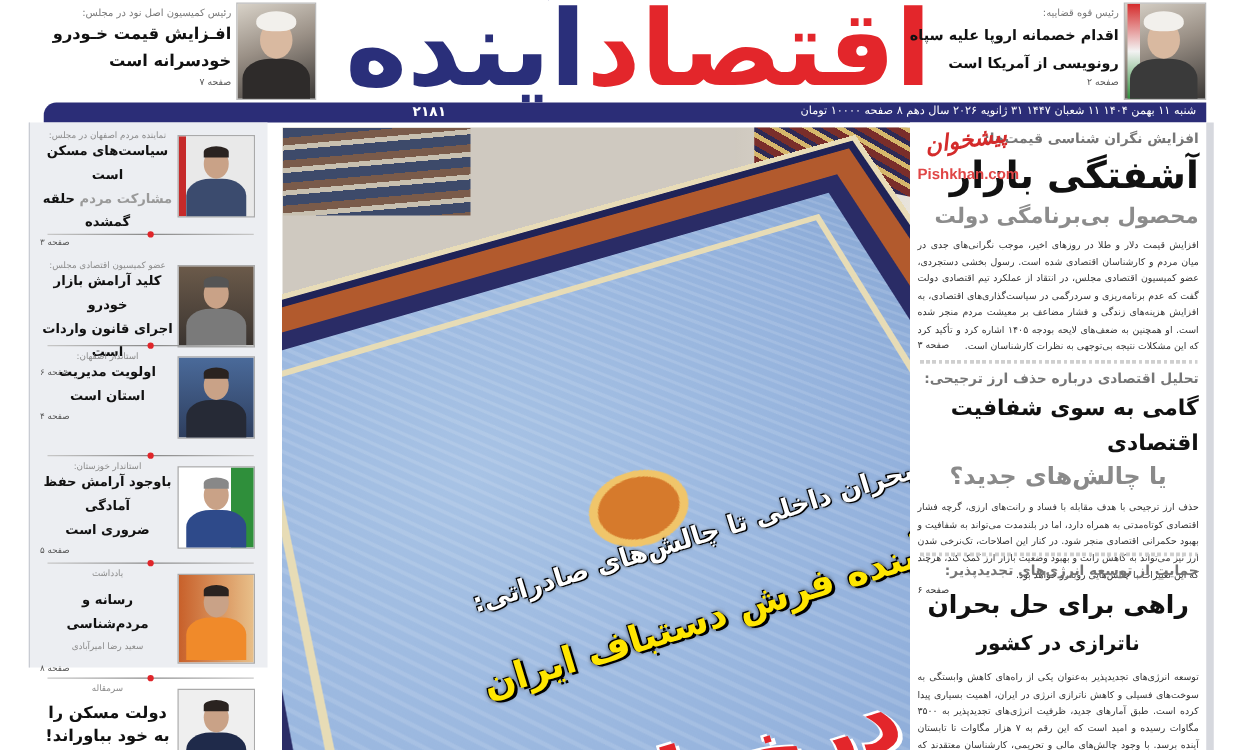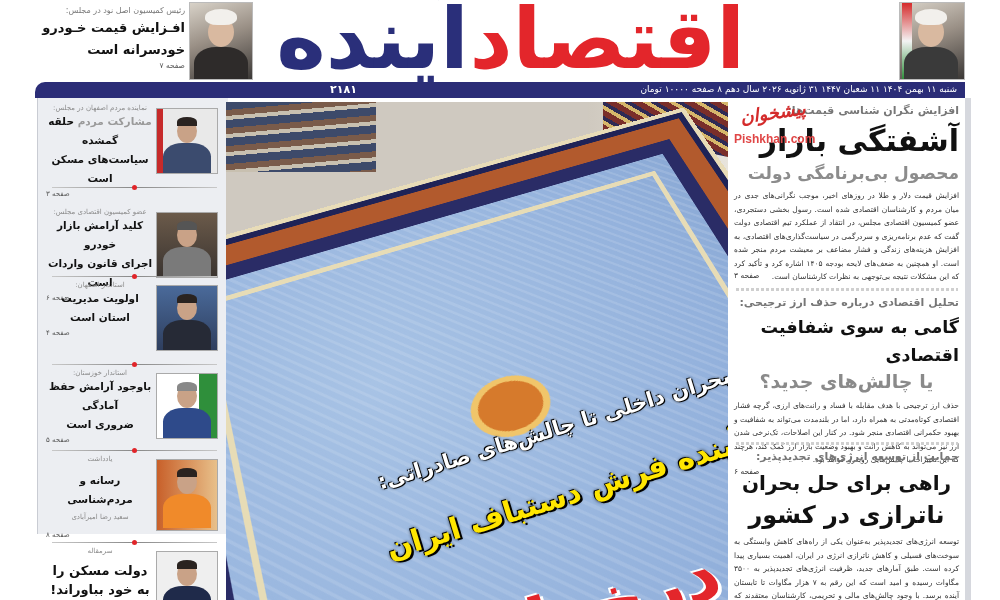--- a/index.html
+++ b/index.html
@@ -59,21 +59,21 @@
   .datebar {
     position: absolute; left: 35px; top: 82px; width: 930px; height: 16px;
     background: #2b2d77; border-radius: 10px 0 0 0;
     color: #fff; font-size: 9px;
   }
   .datebar .date-text { position: absolute; right: 8px; top: 2px; white-space: nowrap; }
   .datebar .issue { position: absolute; left: 295px; top: 1px; font-size: 11px; font-weight: bold; letter-spacing: 1px; }
 
   
   .leftcol {
-    position: absolute; left: 37px; top: 98px; width: 190px; height: 436px;
+    position: absolute; left: 23px; top: 98px; width: 190px; height: 436px;
     background: #eceef2; border-left: 1px solid #c9ccd3;
   }
   .left-item { position: absolute; left: 6px; width: 180px; }
   .left-item .thumb {
     position: absolute; right: 6px; top: 6px; width: 60px; height: 64px;
     border: 1px solid #aaa; overflow: hidden;
   }
   .left-item .txt { position: absolute; right: 70px; top: 2px; width: 108px; }
   .left-item .kicker { font-size: 7px; color: #8a8a8a; text-align: center; }
   .left-item .title { font-size: 10.5px; font-weight: bold; color: #111; text-align: center; line-height: 19px; }
@@ -183,43 +183,49 @@
   <div class="mast-red">اقتصاد</div>
 </div>
 
 <div class="top-teaser" style="left:755px; width:210px;">
   <div class="teaser-photo" style="left:144px; width:64px;">
     <div class="flag"></div>
       <div class="robe" style="background:#3a3a3a;"></div>
       <div class="face"></div>
       <div class="turban"></div>
   </div>
+  <div class="abs" style="right:70px; top:6px; width:140px;">
+    <div class="teaser-kicker">رئیس قوه قضاییه:</div>
+    <div class="teaser-title" style="font-size:11.5px; margin-top:2px;">اقدام خصمانه اروپا علیه سپاه</div>
+    <div class="teaser-title" style="font-size:11.5px;">رونویسی از آمریکا است</div>
+    <div class="teaser-page">صفحه ۲</div>
+  </div>
 </div>
 
 <div class="datebar">
   <span class="date-text">شنبه ۱۱ بهمن ۱۴۰۴   ۱۱ شعبان ۱۴۴۷   ۳۱ ژانویه ۲۰۲۶   سال دهم   ۸ صفحه   ۱۰۰۰۰ تومان</span>
   <span class="issue">۲۱۸۱</span>
 </div>
 
 <div class="leftcol">
 
   <div class="left-item" style="top:4px; height:86px;">
     <div class="thumb">
       <div class="p-bg" style="background:linear-gradient(90deg,#c62a2a 0 10%,#e9e9e9 10%);"></div>
       <div class="p-body" style="background:#3b4b6e;"></div>
         <div class="p-head"></div>
         <div class="p-hair"></div>
     </div>
     <div class="txt">
       <div class="kicker">نماینده مردم اصفهان در مجلس:</div>
+      <div class="title">سیاست‌های مسکن است</div>
       <div class="title">
         <span class="grey">مشارکت مردم</span>
         <span>حلقه گمشده</span>
       </div>
-      <div class="title">سیاست‌های مسکن است</div>
       <div class="page">صفحه ۳</div>
     </div>
   </div>
   <div class="left-sep" style="top:89px;"></div>
 
   <div class="left-item" style="top:92px; height:86px;margin-top:16px;">
     <div class="thumb">
       <div class="p-bg" style="background:linear-gradient(#6b5a4a,#3a3430);"></div>
       <div class="p-body" style="background:#7a7a7a;"></div>
         <div class="p-head"></div>
@@ -325,21 +331,21 @@
     <div class="rc-headline" style="font-size:17.5px; margin-top:4px;">گامی به سوی شفافیت اقتصادی</div>
     <div class="rc-sub" style="font-size:19px; text-align:center; color:#8a8a8a;">یا چالش‌های جدید؟</div>
     <div class="rc-body" style="margin-top:6px;">حذف ارز ترجیحی با هدف مقابله با فساد و رانت‌های ارزی، گرچه فشار اقتصادی کوتاه‌مدتی به همراه دارد، اما در بلندمدت می‌تواند به شفافیت و بهبود حکمرانی اقتصادی منجر شود. در کنار این اصلاحات، تک‌نرخی شدن ارز نیز می‌تواند به کاهش رانت و بهبود وضعیت بازار ارز کمک کند، هرچند که این تغییرات با چالش‌هایی روبه‌رو خواهد بود.</div>
     <div class="rc-page">صفحه ۶</div>
   </div>
   <div class="rc-sep" style="top:344px;"></div>
 
   <div class="rc-block" style="top:352px;">
     <div class="rc-kicker">حمایت از توسعه انرژی‌های تجدیدپذیر:</div>
     <div class="rc-headline" style="font-size:20px; line-height:32px; text-align:center; margin-top:4px;">راهی برای حل بحران</div>
-    <div class="rc-headline" style="font-size:24px; line-height:32px; text-align:center;">ناترازی در کشور</div>
+    <div class="rc-headline" style="font-size:16px; line-height:32px; text-align:center;">ناترازی در کشور</div>
     <div class="rc-body" style="margin-top:4px;">توسعه انرژی‌های تجدیدپذیر به‌عنوان یکی از راه‌های کاهش وابستگی به سوخت‌های فسیلی و کاهش ناترازی انرژی در ایران، اهمیت بسیاری پیدا کرده است. طبق آمارهای جدید، ظرفیت انرژی‌های تجدیدپذیر به ۳۵۰۰ مگاوات رسیده و امید است که این رقم به ۷ هزار مگاوات تا تابستان آینده برسد. با وجود چالش‌های مالی و تحریمی، کارشناسان معتقدند که بهره‌برداری از منابع</div>
   </div>
 </div>
 
 <div class="watermark">
   <div class="wm-fa">پیشخوان</div>
   <div class="wm-en">Pishkhan.com</div>
 </div>
 
 </body></html>

